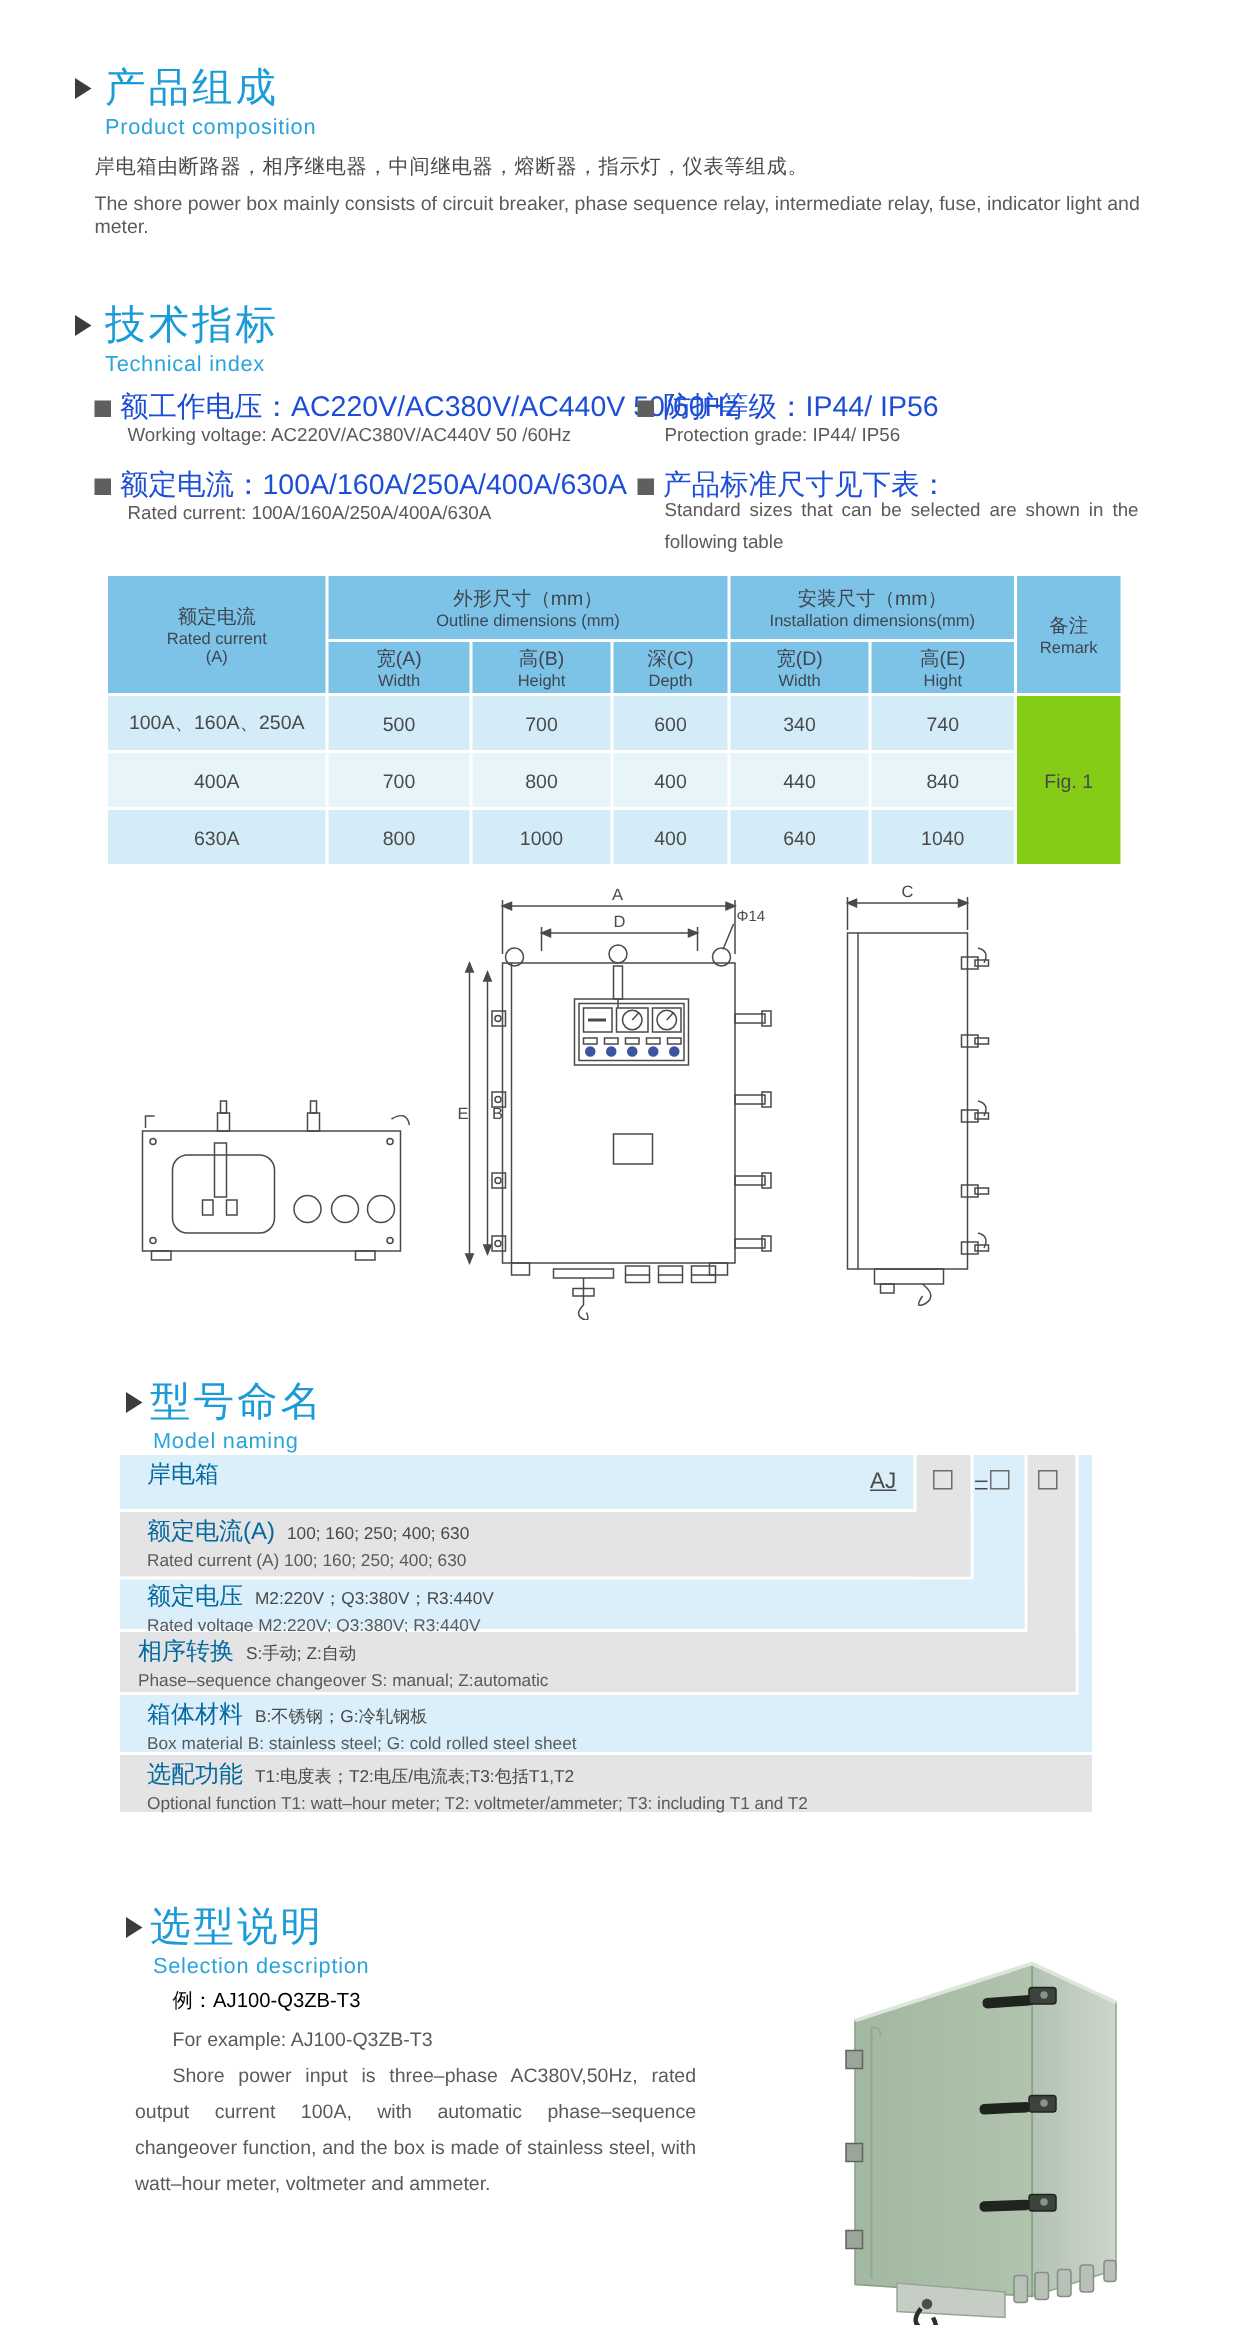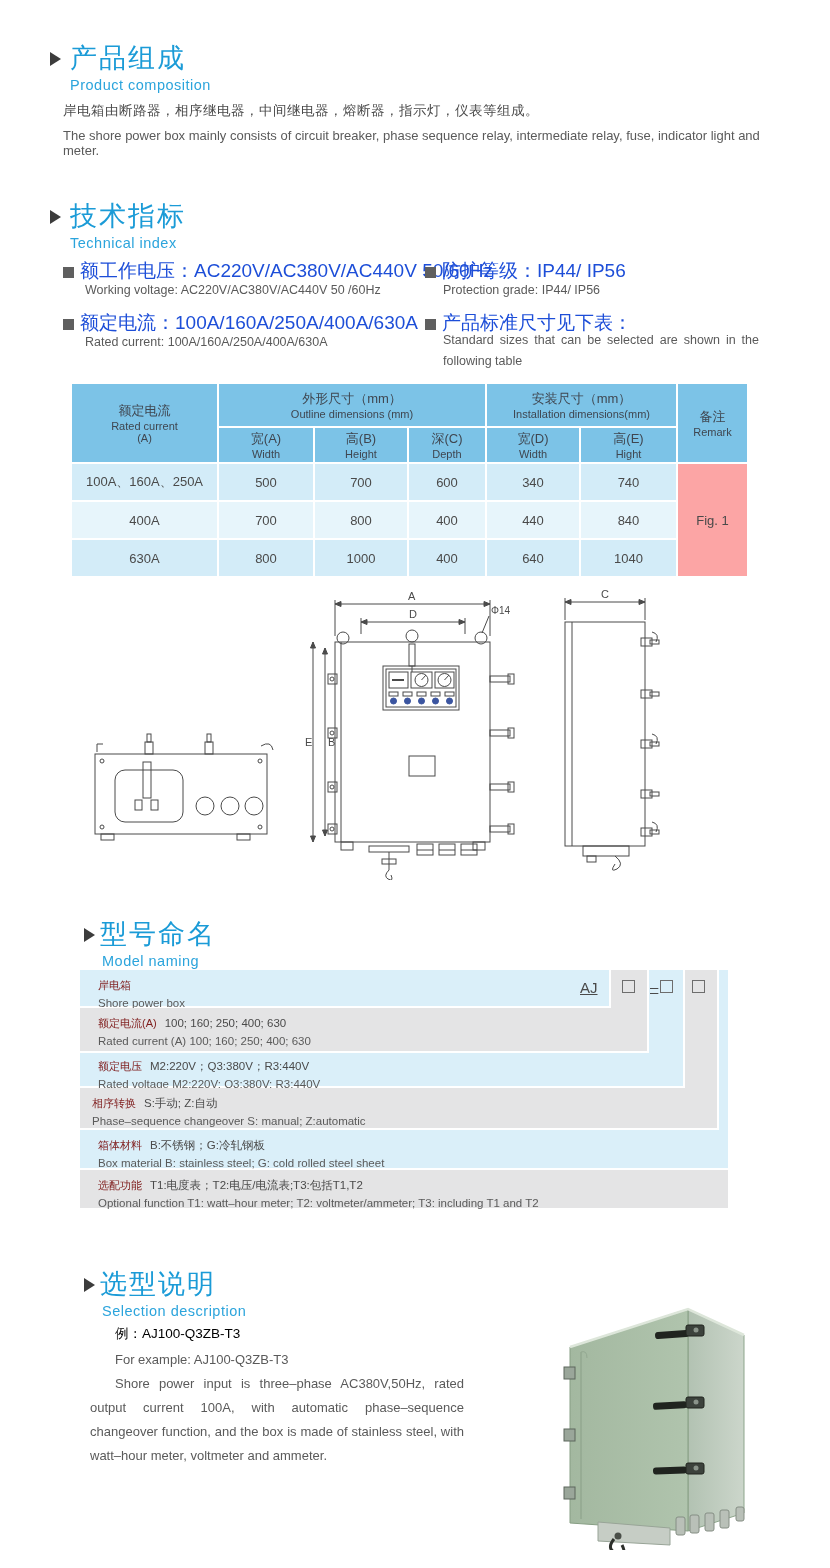--- a/index.html
+++ b/index.html
@@ -24,28 +24,28 @@
 
   
   table.dims { border-collapse:separate; border-spacing:2px; background:#fff; table-layout:fixed; }
   table.dims th, table.dims td { text-align:center; vertical-align:middle; font-weight:normal; }
   table.dims th { background:#7cc3e7; color:#3f4650; }
   table.dims td { color:#4a4a4a; font-size:13px; }
   .th-zh { font-size:13px; }
   .th-en { font-size:11px; }
   .row-a td { background:#d3ecf8; }
   .row-b td { background:#e7f5fb; }
-  td.remark-cell { background:#fca5a5; font-size:13px; }
+  td.remark-cell { background:#84cc16; font-size:13px; }
 
   
   .nm-band { position:absolute; }
   .nm-blue { background:#daeff9; }
   .nm-gray { background:#e4e4e5; }
   .nm-row { padding:4px 0 0 18px; line-height:1.25; }
-  .nm-label { font-size:11px; color:#7f1d1d; }
+  .nm-label { font-size:16px; color:#0369a1; }
   .nm-detail { font-size:11.5px; color:#4a4a4a; margin-left:8px; }
   .nm-en { font-size:11.5px; color:#5a5a5a; display:block; margin-top:2px; }
   .nm-box { display:inline-block; width:13px; height:13px; border:1.5px solid #6d6d6d; background:transparent; }
   .nm-code { font-size:15px; color:#4a4a4a;text-decoration:underline; }
 
   
   .sel-line { font-size:13.5px; line-height:24px; color:#000000; }
   .sel-en { font-size:13px; line-height:24px; color:#5a5a5a; }
 
   svg text { font-family:"Liberation Sans","DejaVu Sans",sans-serif; }
@@ -321,21 +321,20 @@
 
   <div class="abs" style="left:80px; top:970px; width:648px; height:238px;">
 
     <div class="nm-band nm-gray" style="left:531px; top:0; width:36px; height:81px;"></div>
     <div class="nm-band nm-blue" style="left:569px; top:0; width:34px; height:116px;"></div>
     <div class="nm-band nm-gray" style="left:605px; top:0; width:32px; height:158px;"></div>
     <div class="nm-band nm-blue" style="left:639px; top:0; width:9px; height:198px;"></div>
 
     <div class="nm-band nm-blue nm-row" style="left:0; top:0; width:529px; height:36px;">
       <span class="nm-label">岸电箱</span>
-      <span class="nm-en">Shore power box</span>
     </div>
     <div class="nm-band nm-gray nm-row" style="left:0; top:38px; width:567px; height:43px;">
       <span class="nm-label">额定电流(A)</span><span class="nm-detail">100; 160; 250; 400; 630</span>
       <span class="nm-en">Rated current (A) 100; 160; 250; 400; 630</span>
     </div>
     <div class="nm-band nm-blue nm-row" style="left:0; top:83px; width:603px; height:33px; padding-top:2px;">
       <span class="nm-label">额定电压</span><span class="nm-detail">M2:220V；Q3:380V；R3:440V</span>
       <span class="nm-en">Rated voltage  M2:220V;  Q3:380V;  R3:440V</span>
     </div>
     <div class="nm-band nm-gray nm-row" style="left:0; top:118px; width:637px; height:40px;padding-left:12px;">

